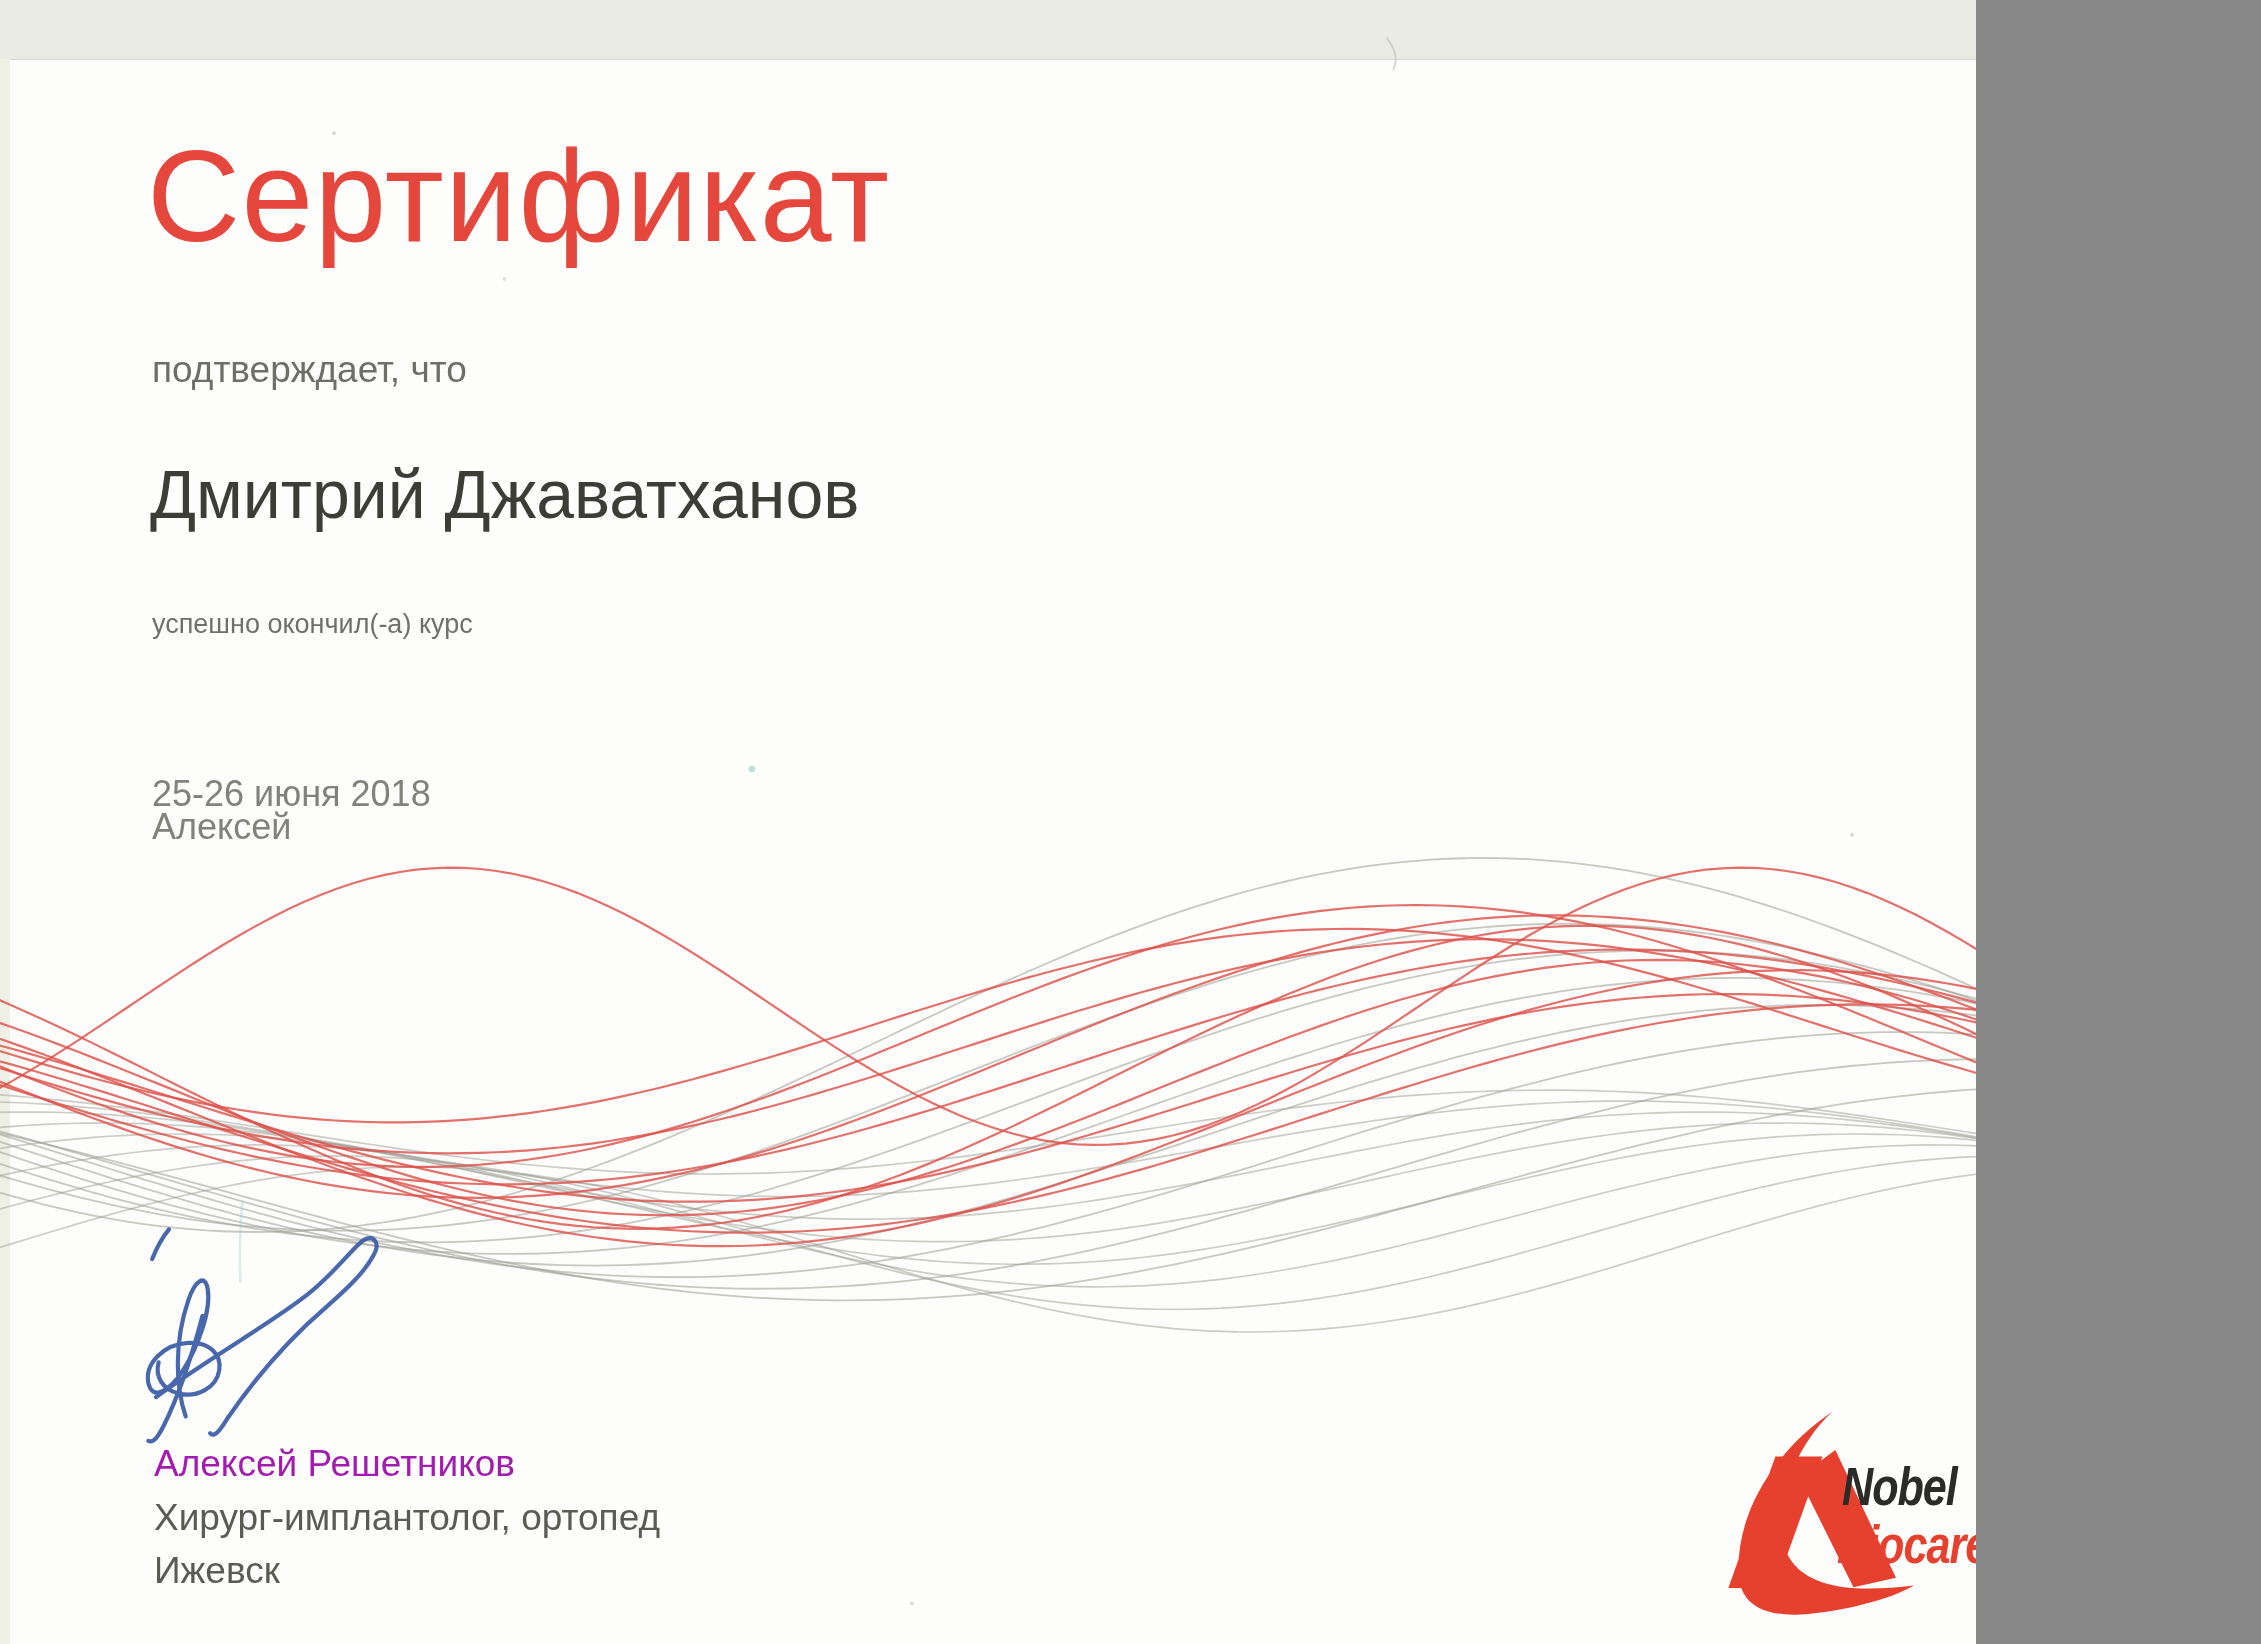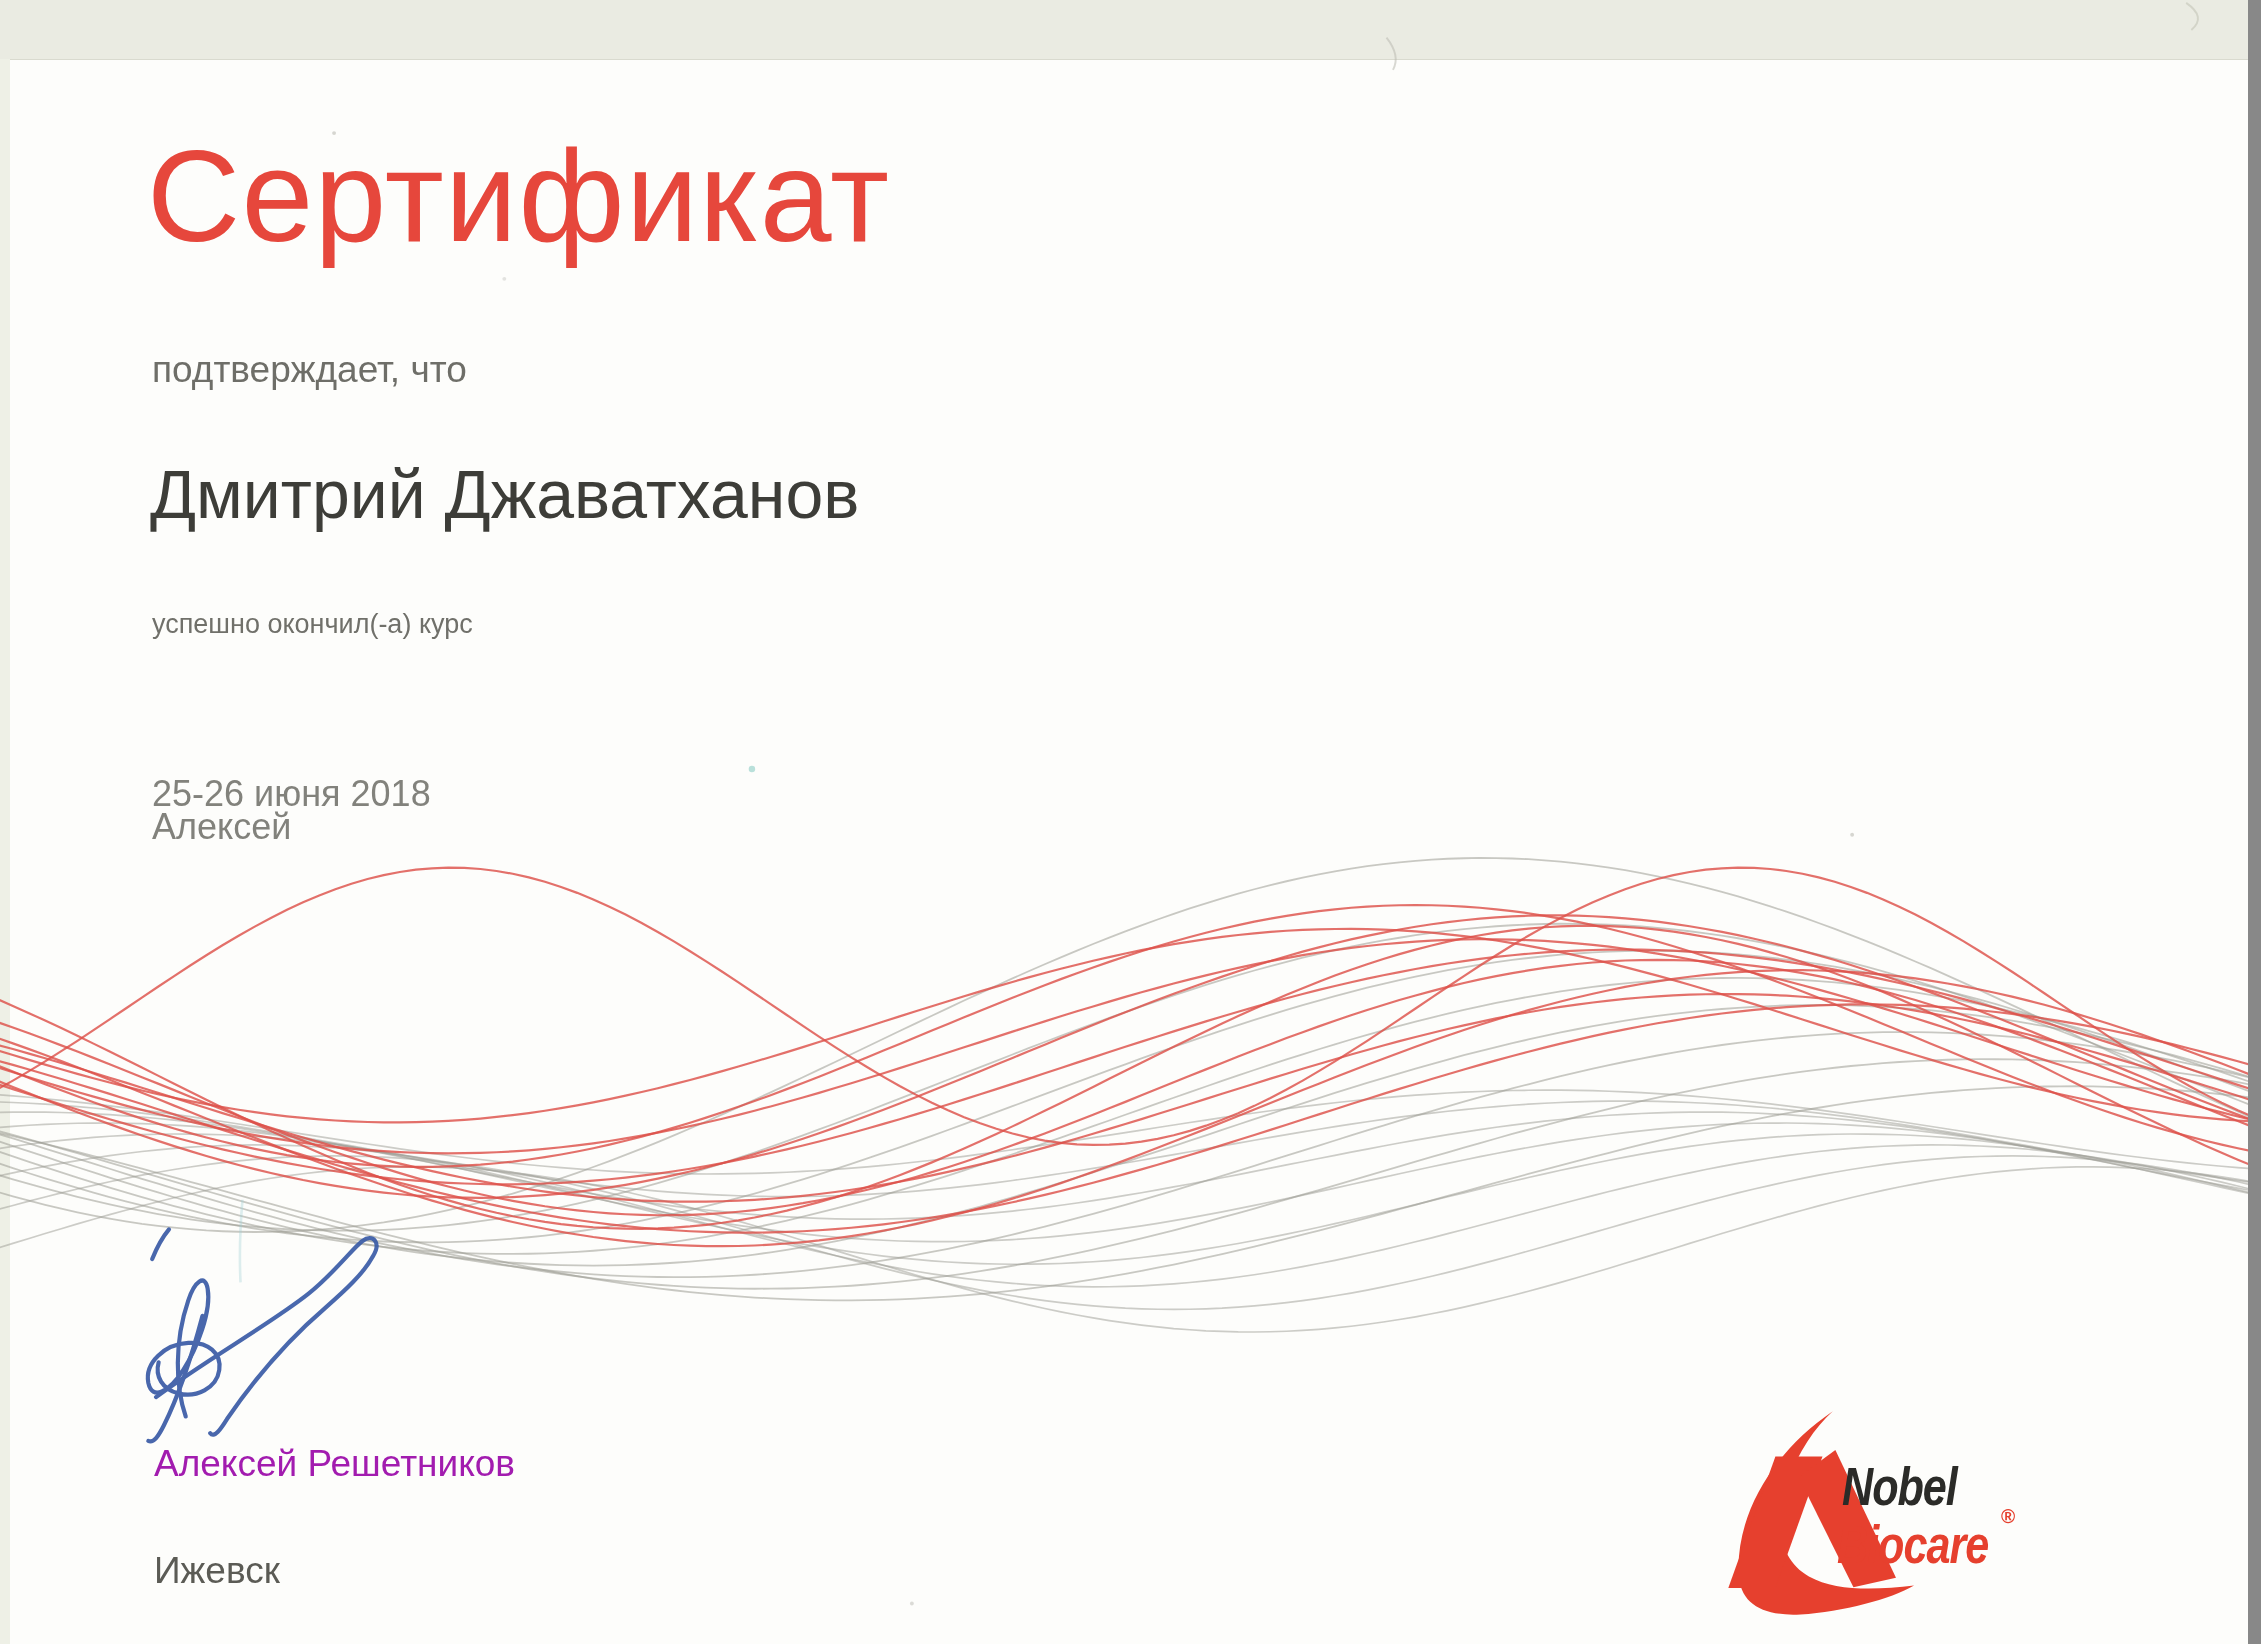--- a/index.html
+++ b/index.html
@@ -1,18 +1,18 @@
 <!DOCTYPE html>
 <html style="font-size:10.3px"><head>
 <meta charset="utf-8">
 <style>
   html,body{margin:0;padding:0;background:#888;}
   .page{
     position:relative;
-    width:2248px;height:1645px;
+    width:1976px;height:1645px;
     background:#fdfdfb;
     overflow:hidden;
     font-family:"Liberation Sans","DejaVu Sans",sans-serif;
   }
   
   .scan-band-top{
     position:absolute;left:0;top:0;width:2261px;height:59px;
     background:#eaebe2;border-bottom:1.9px solid #d9dacf;
   }
   .scan-strip-left{
@@ -118,20 +118,21 @@
                C224,2112 256,2084 292,2082 C322,2080 344,2098 340,2124
                C336,2152 304,2168 276,2160 C252,2154 240,2134 246,2112"></path>
       <path d="M242,2166 C320,2108 420,2052 478,2006 C518,1974 548,1934 562,1924
                C578,1912 592,1926 578,1948 C564,1974 536,2000 504,2028
                C448,2076 396,2136 352,2200 C342,2216 332,2230 326,2222"></path>
       <path d="M314,2040 C298,2100 278,2162 254,2210 C246,2226 238,2238 230,2234"></path>
     </g>
   </svg>
 
   <div class="txt signer-name">Алексей Решетников</div>
+  <div class="txt signer-role">Хирург-имплантолог, ортопед</div>
   <div class="txt signer-city">Ижевск</div>
 
   <svg width="2261" height="1645" viewBox="0 0 3506 2550">
     <g fill="#e6402e">
 
       <path d="M2842,2188 C2748,2252 2692,2348 2696,2440 C2698,2487 2734,2506 2792,2503
                C2858,2499 2932,2479 2968,2458 C2908,2465 2846,2467 2805,2444
                C2760,2419 2749,2361 2771,2299 C2789,2251 2814,2213 2842,2188 Z"></path>
 
       <path d="M2680,2462 L2753,2462 L2826,2258 L2753,2258 Z"></path>

